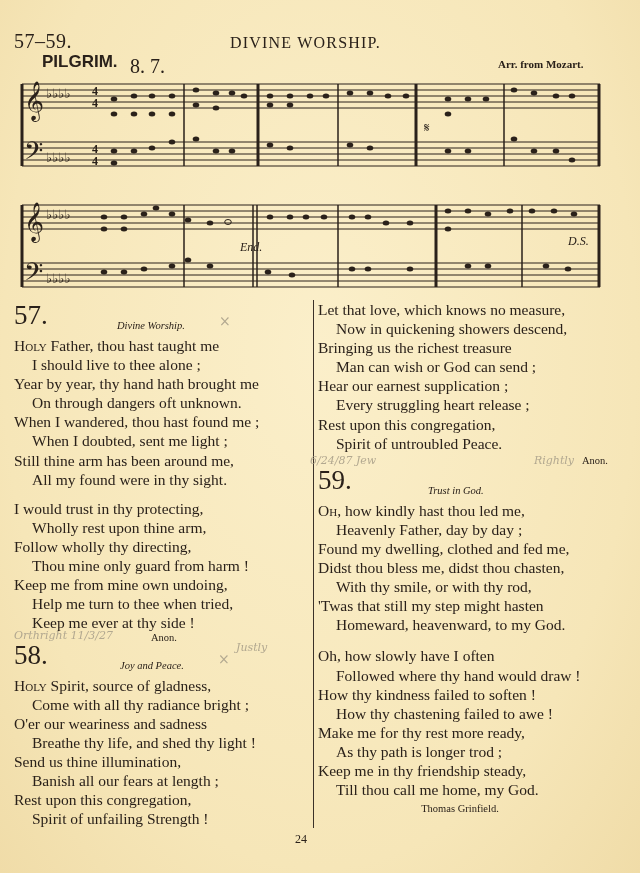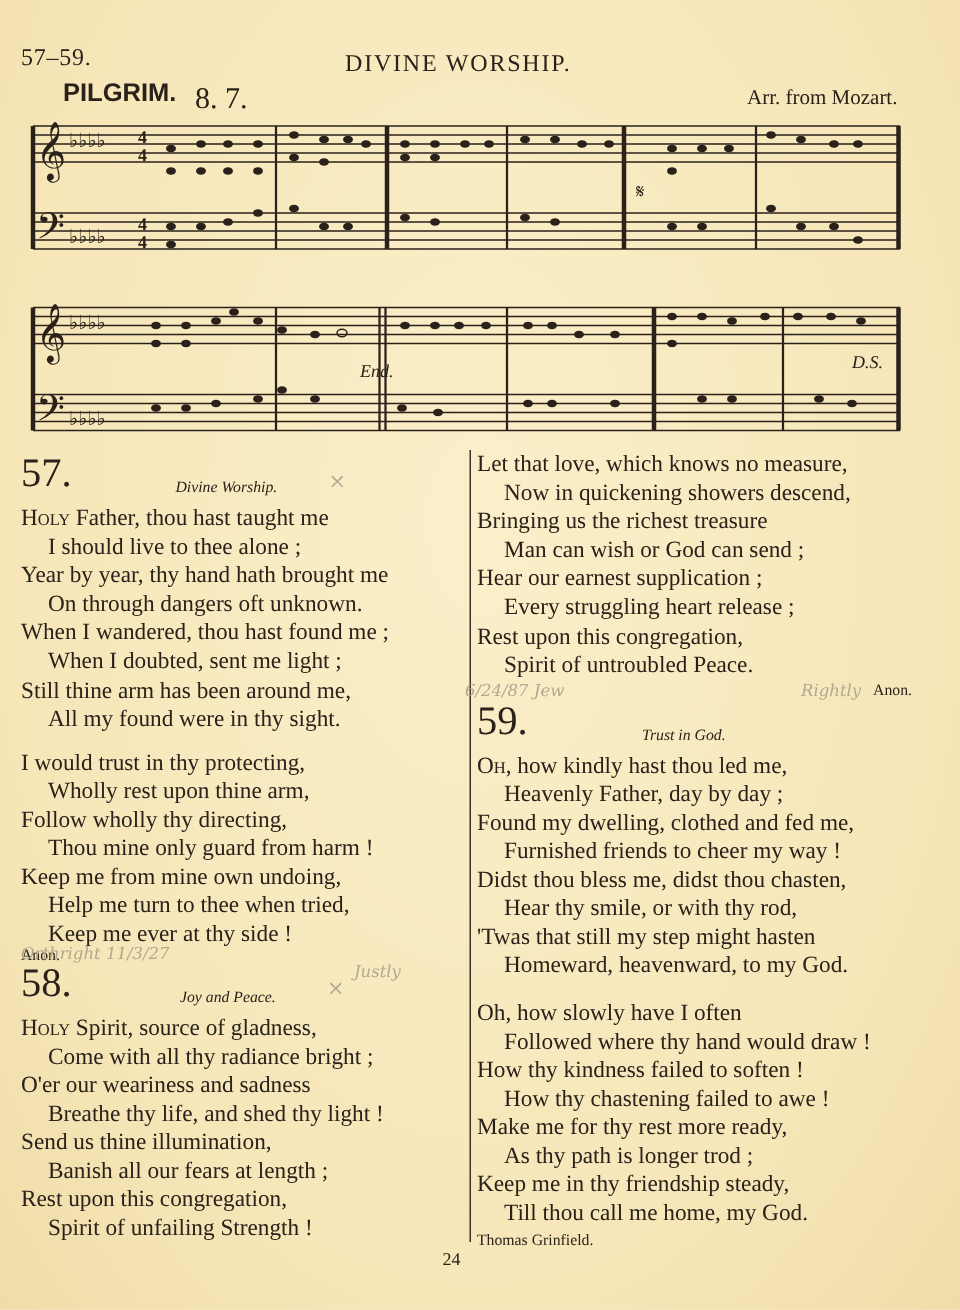--- a/index.html
+++ b/index.html
@@ -5,37 +5,37 @@
   html, body { margin:0; padding:0; }
   body {
     width:640px; height:873px; overflow:hidden;
     background:#f7e9bf;
     background-image: radial-gradient(ellipse at 50% 40%, #fbefca 0%, #f6e6b8 70%, #f0dca8 100%);
     font-family:"Liberation Serif", "DejaVu Serif", serif;
     color:#2a211a;
     position:relative;
   }
   .abs { position:absolute; }
-  .running-num { left:14px; top:30px; font-size:16px; letter-spacing:0.5px; }
+  .running-num { left:14px; top:30px; font-size:20px; letter-spacing:0.5px; }
   .running-title { left:230px; top:34px; font-size:16px; letter-spacing:1.2px; }
   .tune-name { left:42px; top:52px; font-family:"Liberation Sans", "DejaVu Sans", sans-serif; font-weight:bold; font-size:17px; }
   .tune-meter { left:130px; top:55px; font-size:20px; }
-  .tune-arr { left:498px; top:58px; font-size:14px; font-weight:normal; }
+  .tune-arr { left:498px; top:58px; font-size:11px; font-weight:bold; }
   .music { left:16px; }
   .music svg { display:block; }
   .col { width:300px; font-size:15.5px; line-height:19.1px; }
   .col-left { left:14px; }
   .col-right { left:318px; }
   .line { white-space:nowrap; }
   .line.indent { padding-left:18px; }
   .sc { font-variant:small-caps; }
   .hymn-head { position:relative; height:26px; }
   .hymn-num { font-size:27px; position:absolute; left:0; top:-4px; }
   .hymn-sub { font-style:italic; font-size:10.5px; position:absolute; top:6px; }
-  .author { font-size:10.5px; text-align:left; }
+  .author { font-size:10.5px; text-align:center; }
   .divider { left:313px; top:300px; width:1.3px; height:528px; background:#3b3128; }
   .page-num { left:295px; top:832px; font-size:12px; }
   .pencil { color:#b2a890; font-family:"DejaVu Serif", serif; font-style:italic; font-size:11px; }
 </style>
 </head>
 <body>
 
 <div class="abs running-num">57–59.</div>
 <div class="abs running-title">DIVINE WORSHIP.</div>
 
@@ -271,23 +271,22 @@
   </div>
 
   <div class="hymn-head" style="margin-top:6px;">
     <span class="hymn-num">59.</span>
     <span class="hymn-sub" style="left:110px;">Trust in God.</span>
   </div>
   <div>
     <div class="line"><span class="sc">Oh</span><span>, how kindly hast thou led me,</span></div>
     <div class="line indent">Heavenly Father, day by day ;</div>
     <div class="line">Found my dwelling, clothed and fed me,</div>
-    <div class="line indent">Furnished friends to cheer my way !</div>
     <div class="line">Didst thou bless me, didst thou chasten,</div>
-    <div class="line indent">Hear thy smile, or with thy rod,</div>
+    <div class="line indent">With thy smile, or with thy rod,</div>
     <div class="line">'Twas that still my step might hasten</div>
     <div class="line indent">Homeward, heavenward, to my God.</div>
   </div>
   <div style="height:12px;"></div>
   <div>
     <div class="line">Oh, how slowly have I often</div>
     <div class="line indent">Followed where thy hand would draw !</div>
     <div class="line">How thy kindness failed to soften !</div>
     <div class="line indent">How thy chastening failed to awe !</div>
     <div class="line">Make me for thy rest more ready,</div>

